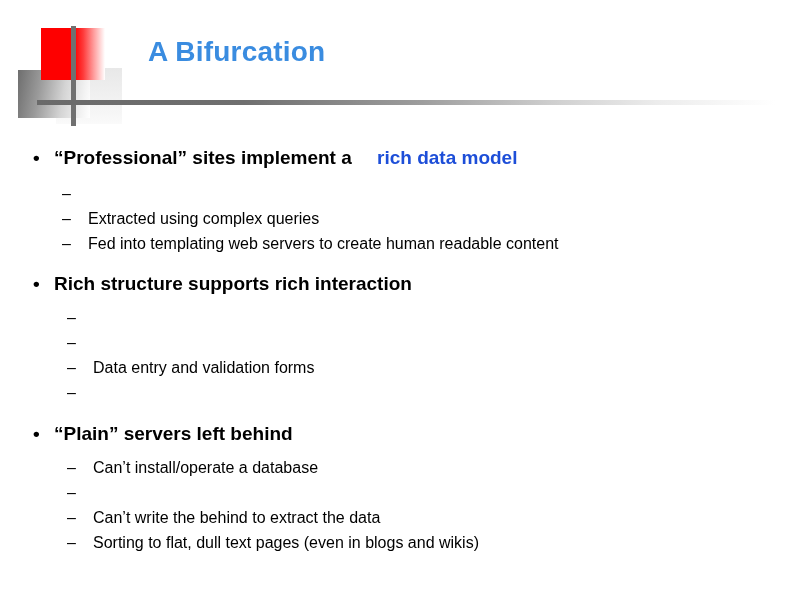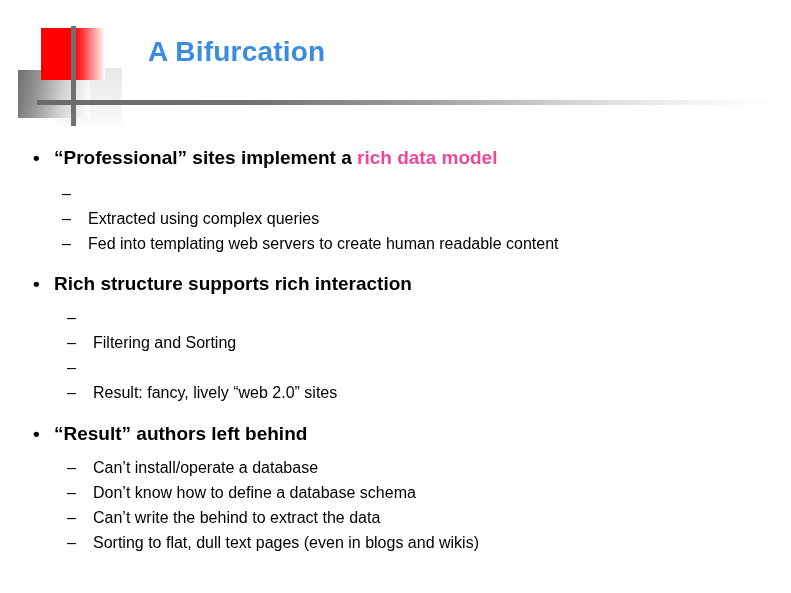--- a/index.html
+++ b/index.html
@@ -118,21 +118,22 @@
   .bullet-l1 .marker {
     width: 21px;
     flex: 0 0 21px;
     font-size: 19px;
     line-height: 30px;
   }
   .bullet-l1 .txt {
     flex: 0 1 auto;
   }
   .accent-red {
-    color: #ec4899;
+    color: #1d4ed8;
+    margin-left: 20px;
   }
 
   .bullet-l2 {
     position: relative;
     display: flex;
     align-items: baseline;
     font-size: 16px;
     font-weight: normal;
     color: #000000;
     line-height: 25px;
@@ -201,48 +202,46 @@
         <span class="marker">•</span>
         <span class="txt"><span>Rich structure supports rich interaction</span><span class="accent-red"></span></span>
       </div>
       <div class="spacer-2"></div>
       <div class="sublist-b">
         <div class="bullet-l2">
           <span class="marker">–</span>
         </div>
         <div class="bullet-l2">
           <span class="marker">–</span>
-          <span class="txt">Filtering and Sorting</span>
-        </div>
-        <div class="bullet-l2">
-          <span class="marker">–</span>
-        </div>
-        <div class="bullet-l2">
-          <span class="marker">–</span>
-          <span class="txt">Result: fancy, lively “web 2.0” sites</span>
+        </div>
+        <div class="bullet-l2">
+          <span class="marker">–</span>
+          <span class="txt">Data entry and validation forms</span>
+        </div>
+        <div class="bullet-l2">
+          <span class="marker">–</span>
         </div>
       </div>
     </div>
 
     <div class="gap-after-group-2"></div>
 
     <div class="group">
       <div class="bullet-l1">
         <span class="marker">•</span>
-        <span class="txt"><span>“Result” authors left behind</span><span class="accent-red"></span></span>
+        <span class="txt"><span>“Plain” servers left behind</span><span class="accent-red"></span></span>
       </div>
       <div class="spacer-2"></div>
       <div class="sublist-b">
         <div class="bullet-l2">
           <span class="marker">–</span>
           <span class="txt">Can’t install/operate a database</span>
         </div>
         <div class="bullet-l2">
           <span class="marker">–</span>
-          <span class="txt">Don’t know how to define a database schema</span>
         </div>
         <div class="bullet-l2">
           <span class="marker">–</span>
           <span class="txt">Can’t write the behind to extract the data</span>
         </div>
         <div class="bullet-l2">
           <span class="marker">–</span>
           <span class="txt">Sorting to flat, dull text pages (even in blogs and wikis)</span>
         </div>
       </div>

